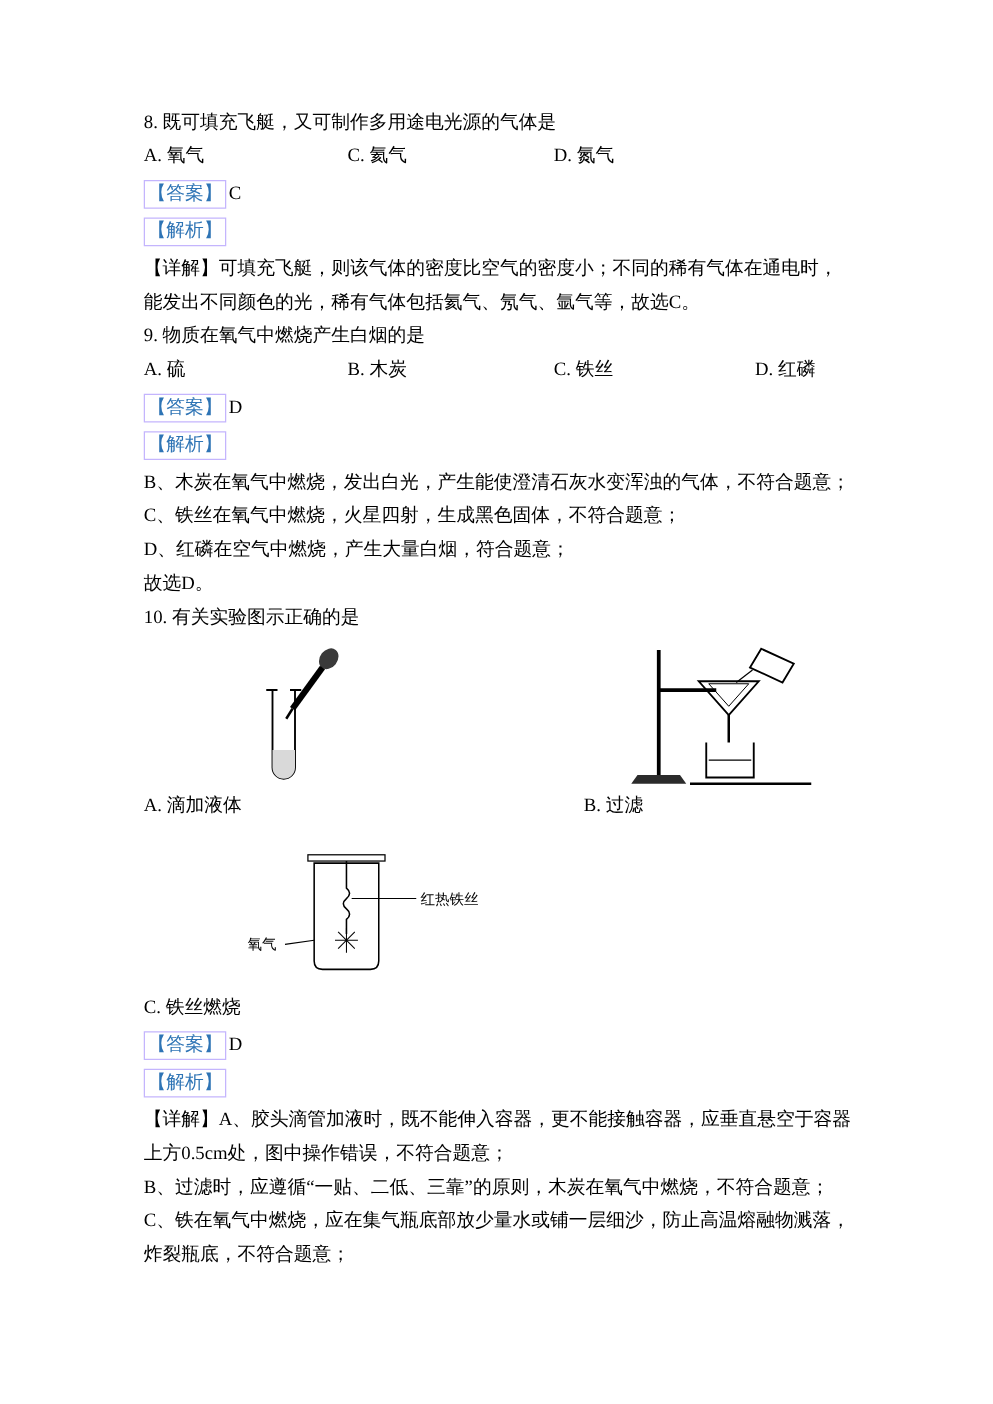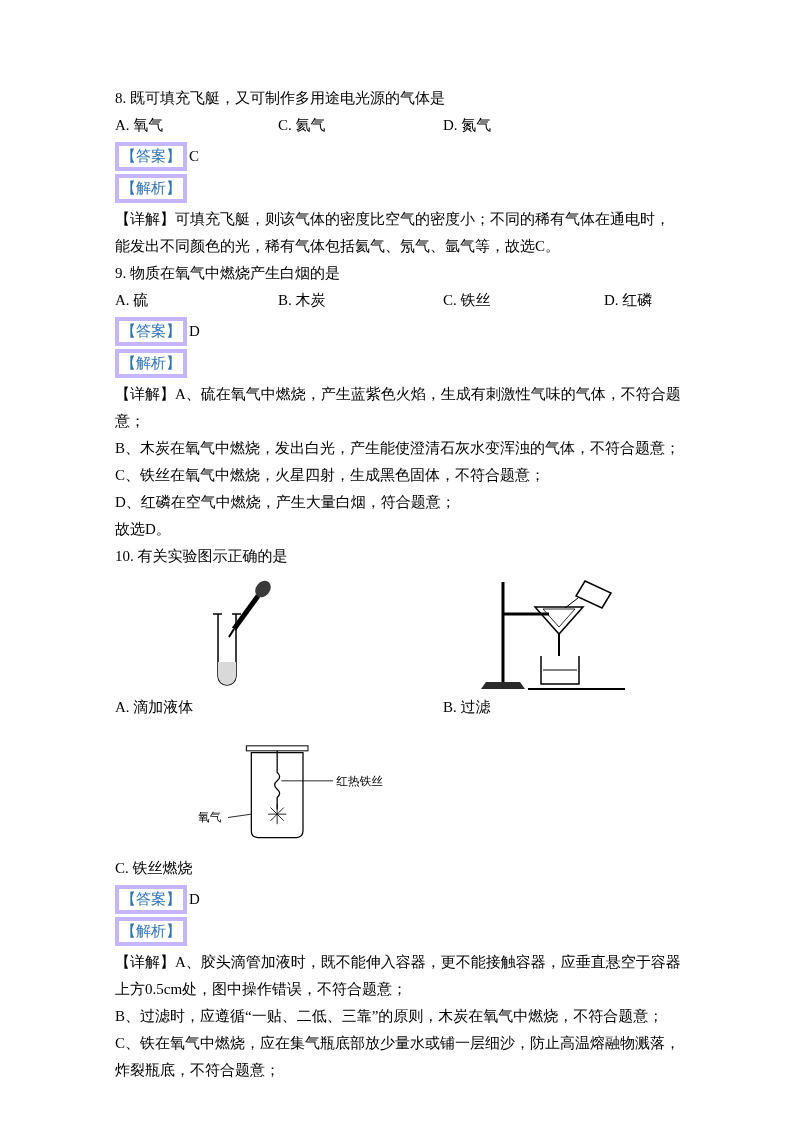--- a/index.html
+++ b/index.html
@@ -10,35 +10,36 @@
     padding:85px 112px 28px 115px;
     background:#fff;
     font-family:"Liberation Serif","DejaVu Serif",serif;
     font-size:15px;line-height:27px;color:#000;
     overflow:hidden;
   }
   p{margin:0;}
   .tagline{margin:3px 0;}
   .tag{
     color:#2E74B5;
-    border:4px solid #c4b5fd;
+    border:1px solid #c4b5fd;
     padding:0 2px;
     display:inline-block;
     line-height:21px;
   }
   .ansval{margin-left:2px;font-family:"Liberation Serif","DejaVu Serif",serif;}
   .bold{font-weight:normal;}
   .options{
     display:grid;
     grid-template-columns:163px 165px 161px auto;
   }
   .fig-row{
     display:grid;
     grid-template-columns:328px auto;
     margin:4px 0 2px 0;
+    gap:24px;
   }
   .fig-img{display:flex;align-items:flex-end;}
   .fig-label{margin-top:2px;}
   svg{display:block;}
   svg text{font-family:"Liberation Serif","DejaVu Serif",serif;font-size:14px;fill:#000;}
 </style>
 </head>
 <body>
 
 <div class="page">
@@ -64,23 +65,20 @@
     <span>A. 硫</span>
     <span>B. 木炭</span>
     <span>C. 铁丝</span>
     <span>D. 红磷</span>
   </div>
   <p class="tagline">
     <span class="tag">【答案】</span><span class="ansval">D</span>
   </p>
   <p class="tagline">
     <span class="tag">【解析】</span>
-  </p>
-  <p>
-    <span class="bold">【详解】</span><span>A、硫在氧气中燃烧，产生蓝紫色火焰，生成有刺激性气味的气体，不符合题意；</span>
   </p>
   <p>B、木炭在氧气中燃烧，发出白光，产生能使澄清石灰水变浑浊的气体，不符合题意；</p>
   <p>C、铁丝在氧气中燃烧，火星四射，生成黑色固体，不符合题意；</p>
   <p>D、红磷在空气中燃烧，产生大量白烟，符合题意；</p>
   <p>故选D。</p>
 
   <p>10. 有关实验图示正确的是</p>
 
   <div class="fig-row">
     <div>

